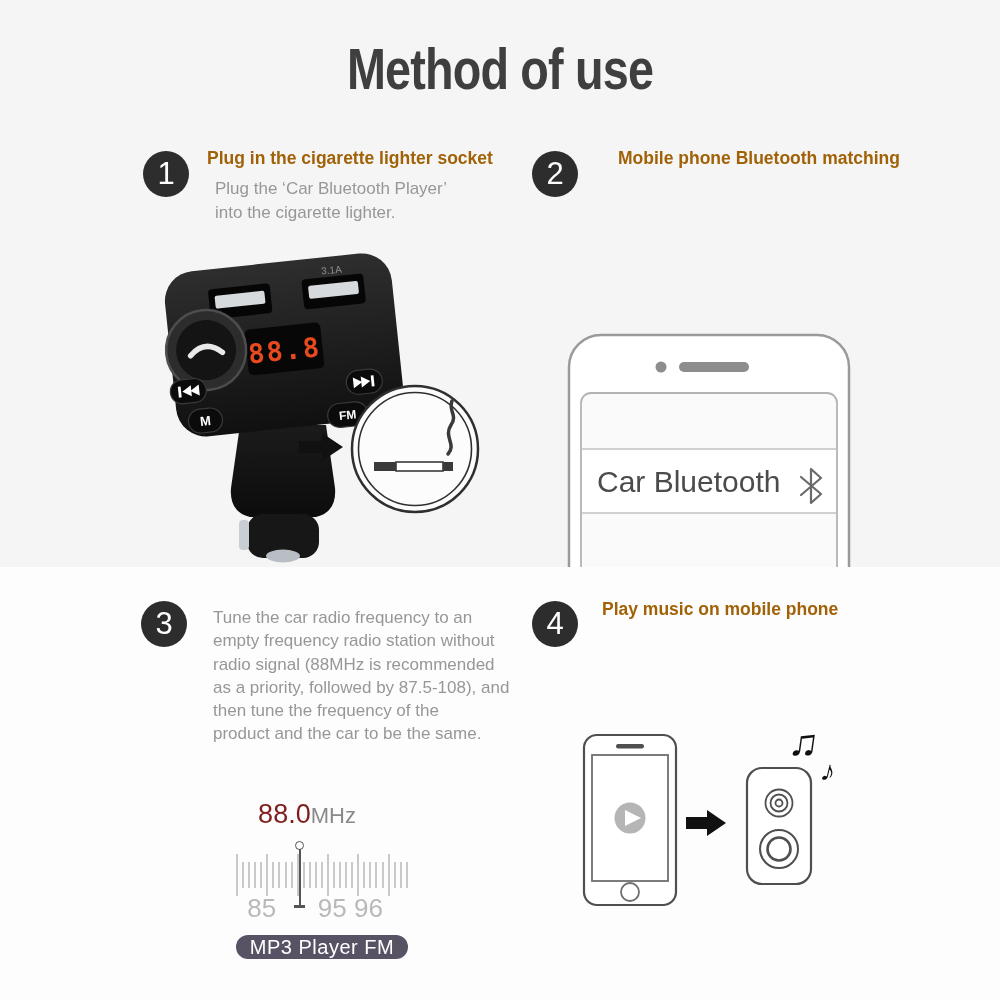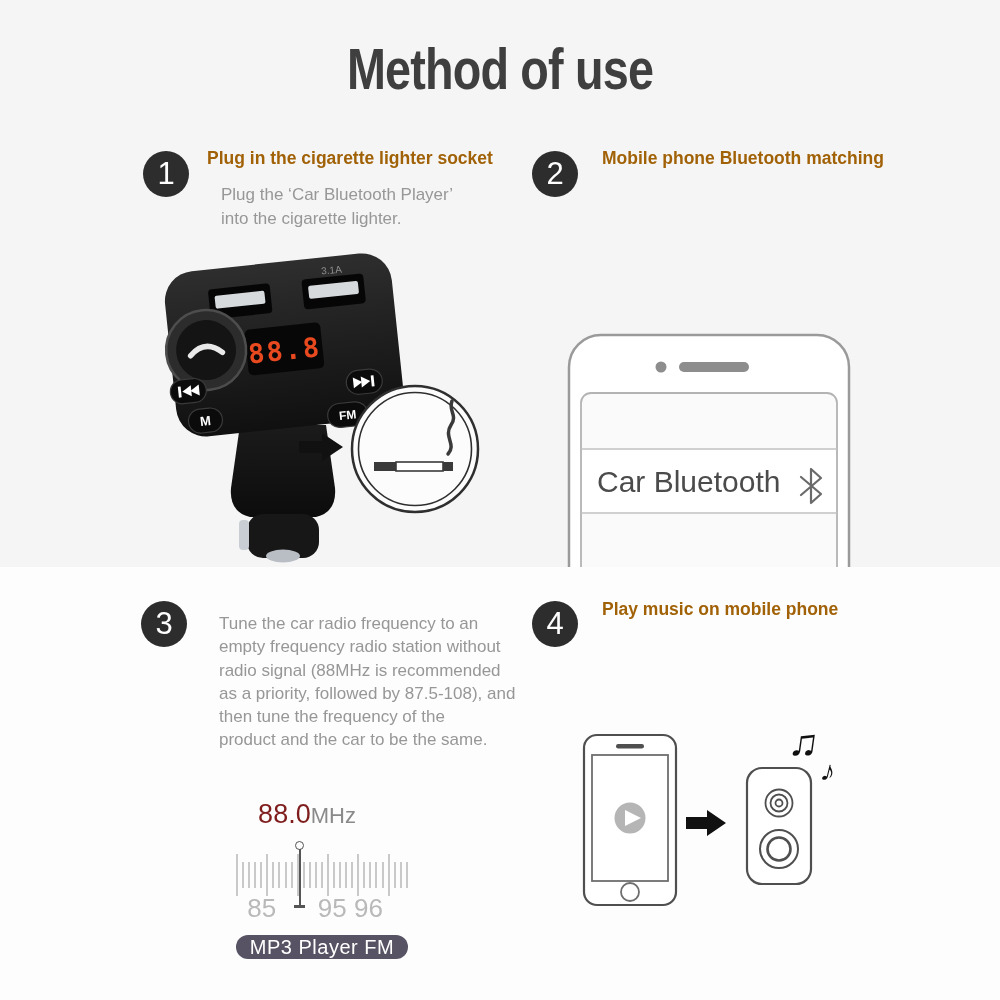--- a/index.html
+++ b/index.html
@@ -7,21 +7,21 @@
   .canvas{position:relative;width:1000px;height:1000px;background:#fdfdfd;overflow:hidden;}
   .section-top{position:absolute;left:0;top:0;width:1000px;height:567px;background:#f5f5f6;overflow:hidden;}
   .section-bottom{position:absolute;left:0;top:567px;width:1000px;height:433px;background:#fdfdfd;overflow:hidden;}
   .page-title{position:absolute;left:50%;top:36px;transform:translateX(-50%) scaleX(0.82);transform-origin:center;
     font-size:57px;font-weight:bold;color:#3f3f3f;letter-spacing:-1px;white-space:nowrap;}
   .step{position:absolute;}
   .badge{position:absolute;width:46px;height:46px;border-radius:50%;background:#2d2d2d;color:#fff;
     display:flex;align-items:center;justify-content:center;font-size:31px;font-weight:400;}
   .step-text{position:absolute;}
   .step-heading{font-size:17.5px;font-weight:bold;color:#a16207;line-height:1.28;white-space:pre-line;margin:0 0 3px 0;}
-  .step-body{font-size:17px;color:#979797;line-height:1.37;white-space:pre-line;margin:14px;}
+  .step-body{font-size:17px;color:#979797;line-height:1.37;white-space:pre-line;margin:8px;}
   .abs{position:absolute;}
   
   .freq-readout{position:absolute;left:232px;top:799px;width:150px;text-align:center;white-space:nowrap;}
   .freq-readout .val{font-size:27px;color:#7f1d1d;}
   .freq-readout .unit{font-size:22px;color:#8a8a8a;}
   .ruler{position:absolute;left:236px;top:853px;width:172px;height:46px;}
   .ruler-ticks{display:flex;justify-content:space-between;align-items:center;height:44px;}
   .tick{width:2px;height:26px;background:#c9c9c9;}
   .tick.tall{height:42px;}
   .needle{position:absolute;left:58px;top:-12px;width:10px;height:70px;}
@@ -47,21 +47,21 @@
       <div class="badge" style="left:143px;top:151px;">1</div>
       <div class="step-text" style="left:207px;top:147px;width:330px;">
         <p class="step-heading">Plug in the cigarette lighter socket</p>
         <p class="step-body">Plug the ‘Car Bluetooth Player’
 into the cigarette lighter.</p>
       </div>
     </div>
 
     <div class="step">
       <div class="badge" style="left:532px;top:151px;">2</div>
-      <div class="step-text" style="left:602px;top:147px;width:340px;">
+      <div class="step-text" style="left:618px;top:147px;width:340px;">
         <p class="step-heading">Mobile phone Bluetooth matching</p>
       </div>
     </div>
 
     <svg class="abs" style="left:128px;top:250px;" width="310" height="314" viewBox="0 0 310 314">
       <defs>
         <linearGradient id="gHead" x1="0" y1="0" x2="0" y2="1">
           <stop offset="0" stop-color="#2e2e2e"></stop>
             <stop offset="1" stop-color="#101010"></stop>
         </linearGradient>

